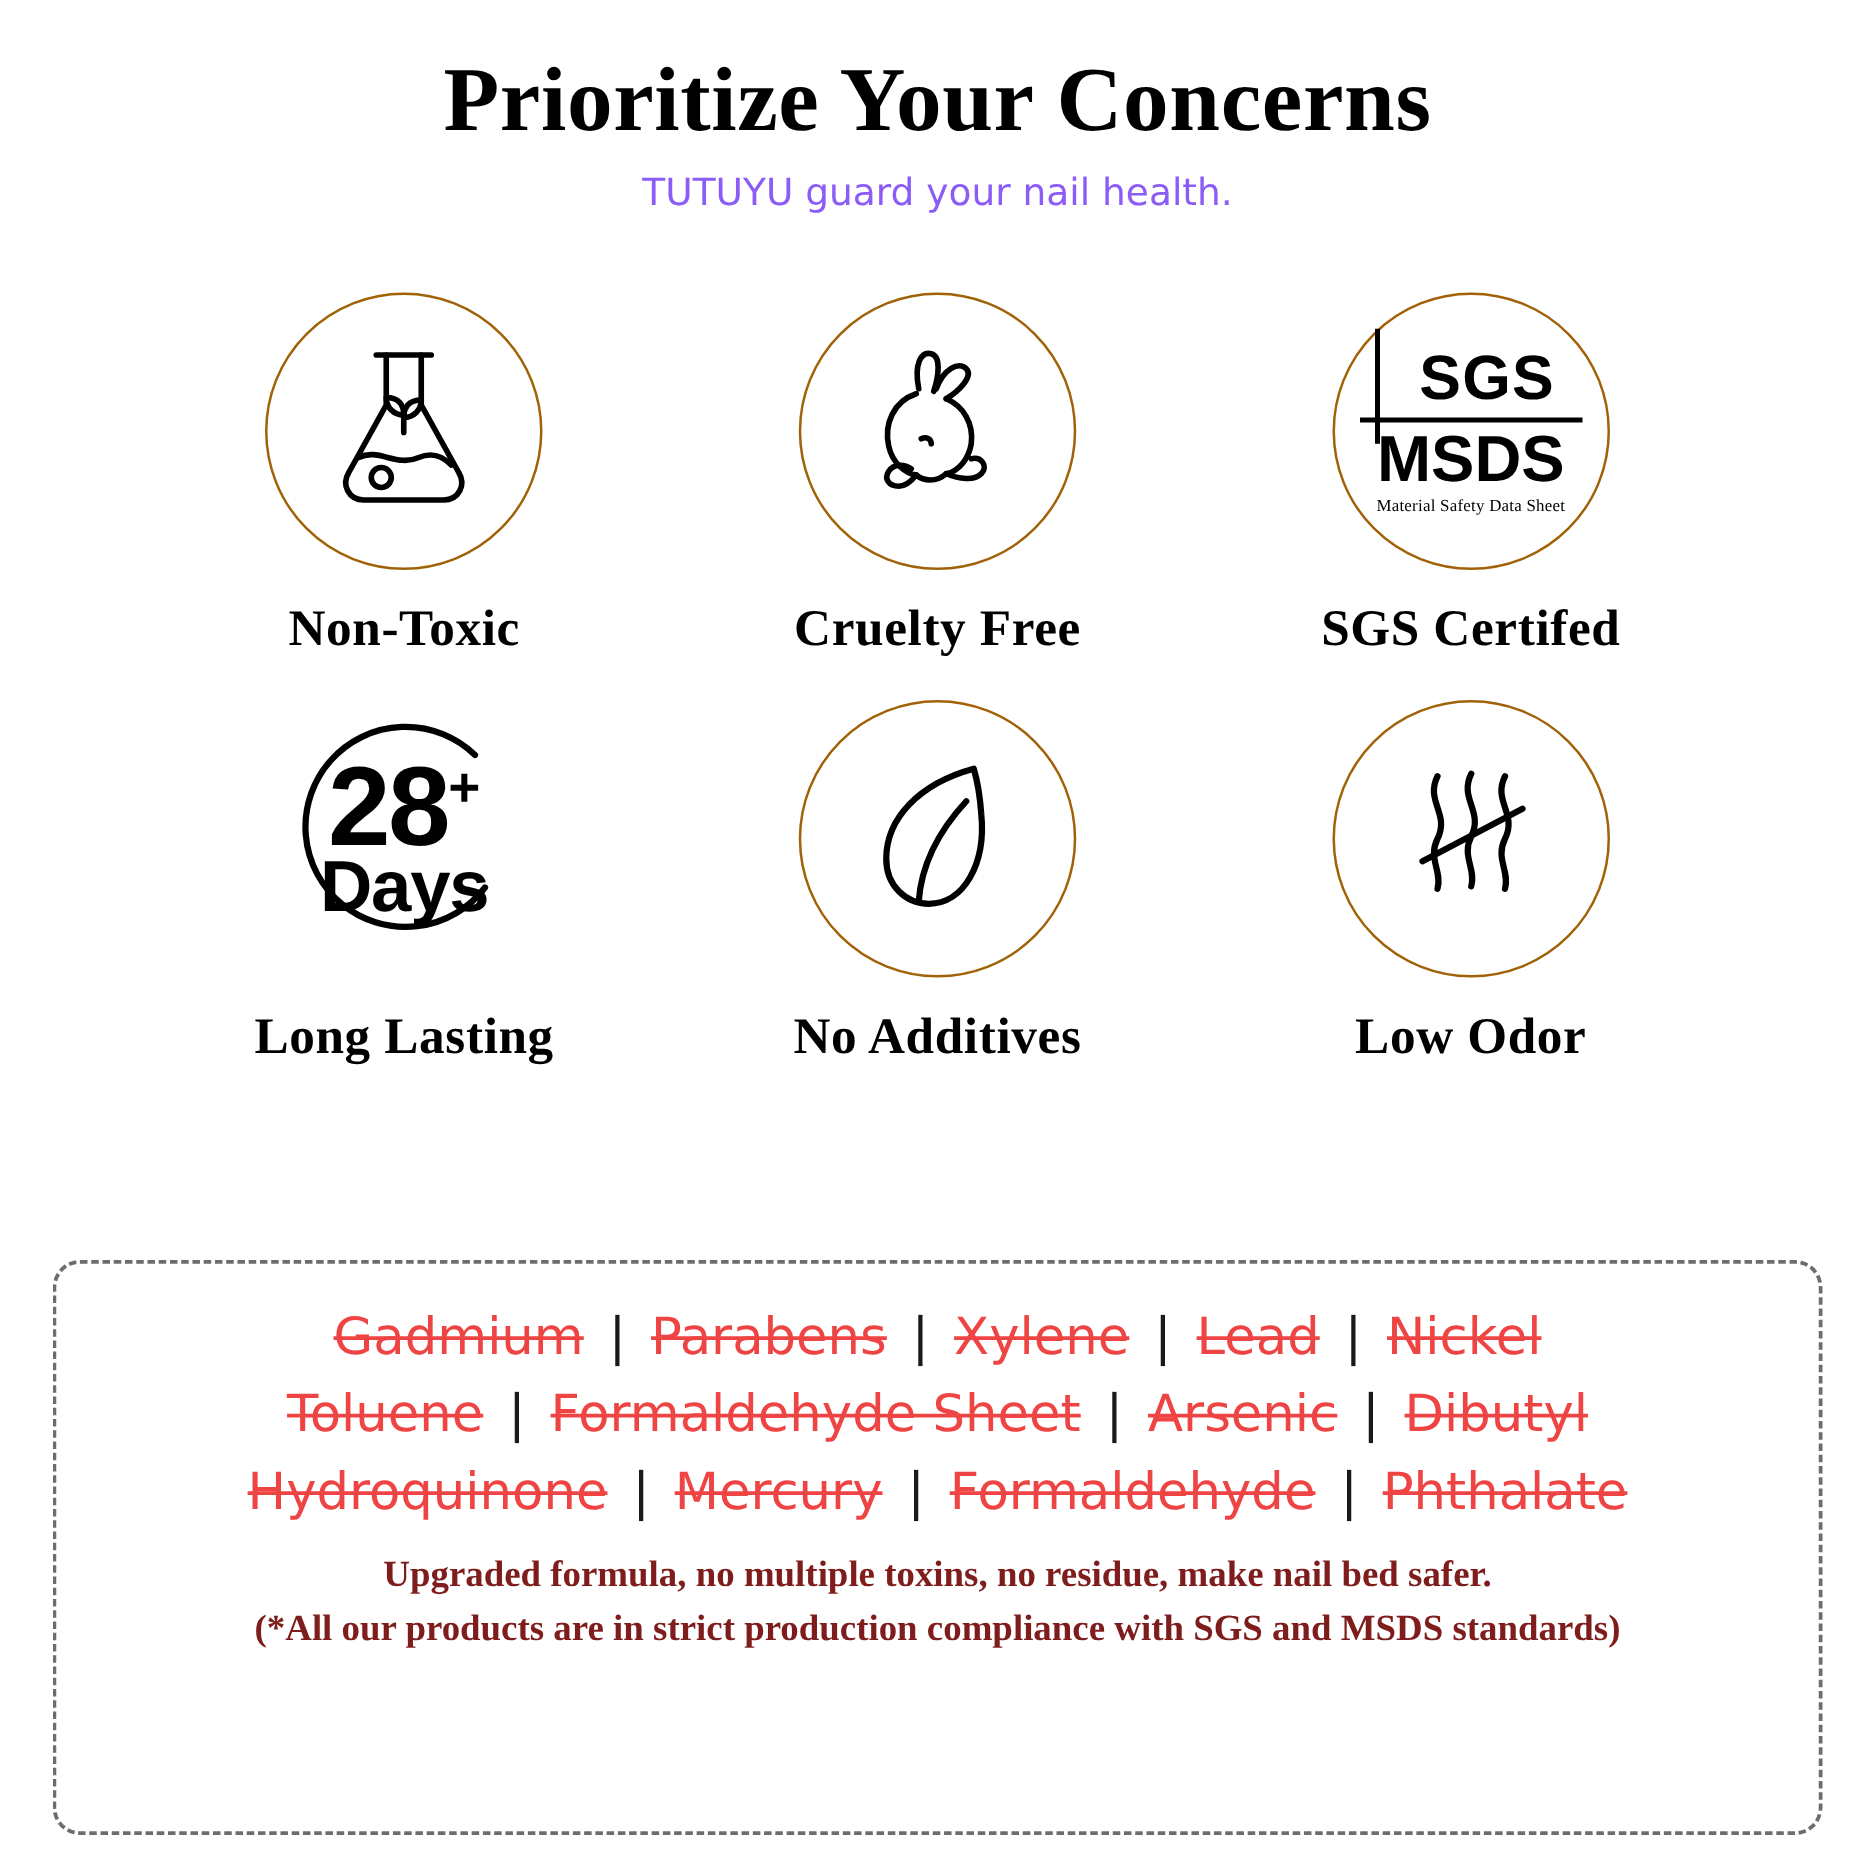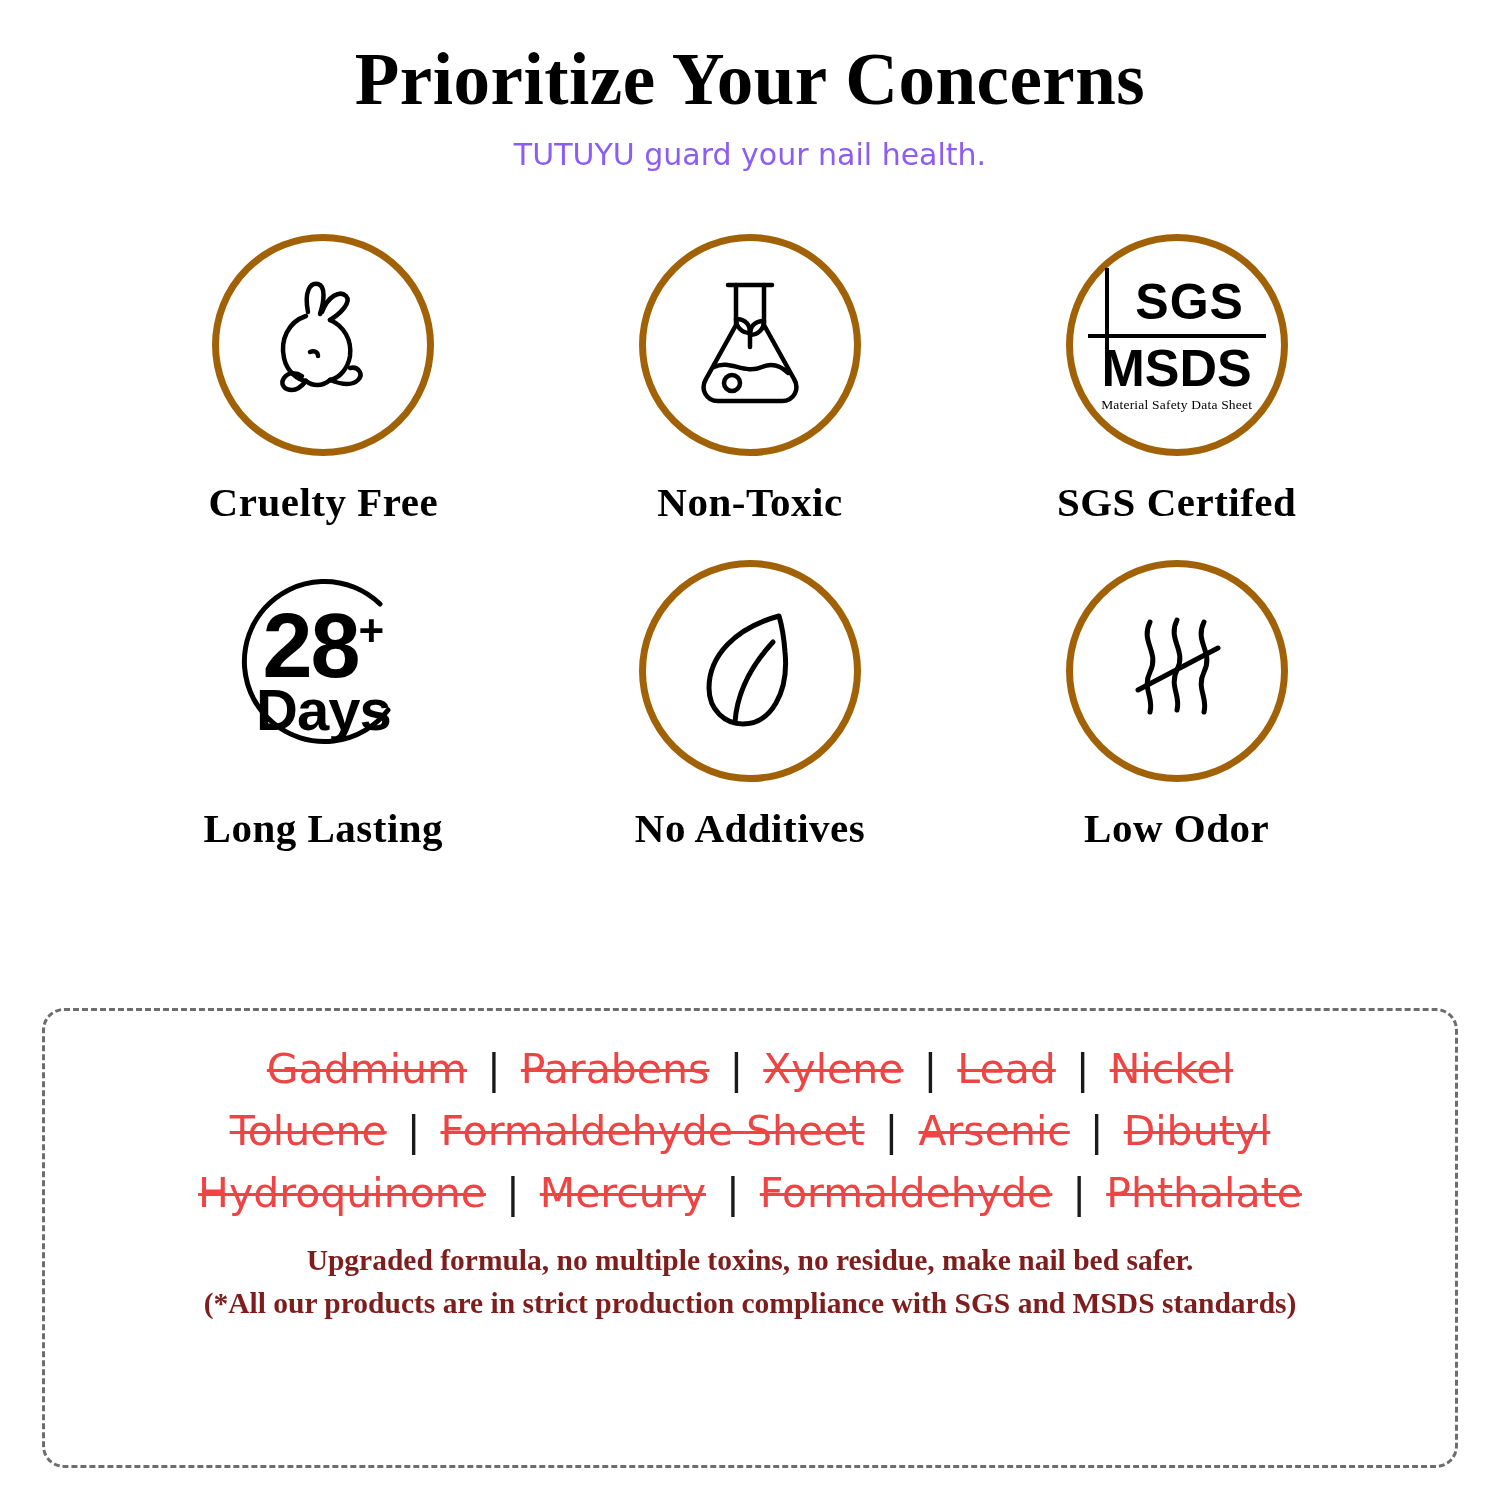--- a/index.html
+++ b/index.html
@@ -50,21 +50,21 @@
     padding: 0 110px;
   }
   .cell {
     display: flex;
     flex-direction: column;
     align-items: center;
   }
   .circle {
     width: 222px;
     height: 222px;
-    border: 7px solid #a16207;
+    border: 2px solid #a16207;
     border-radius: 50%;
     display: flex;
     align-items: center;
     justify-content: center;
     box-sizing: border-box;
     position: relative;
   }
   .circle.no-border {
     border: none;
   }
@@ -204,20 +204,37 @@
 <body>
 
 <div class="page">
 
   <div class="header">
     <h1 class="title">Prioritize Your Concerns</h1>
     <div class="subtitle">TUTUYU guard your nail health.</div>
   </div>
 
   <div class="grid">
+
+    <div class="cell">
+      <div class="circle">
+        <span>
+          <svg width="160" height="160" viewBox="0 0 160 160" fill="none" stroke="#000" stroke-width="4.5" stroke-linecap="round" stroke-linejoin="round">
+            <line x1="58" y1="22" x2="102" y2="22"></line>
+            <path d="M66 22 L66 62 L36 116 C30 126 36 138 48 138 L112 138 C124 138 130 126 124 116 L94 62 L94 22"></path>
+            <path d="M44 104 C60 96 74 112 92 104 C104 99 112 104 118 110"></path>
+            <circle cx="62" cy="120" r="8"></circle>
+            <path d="M80 84 L80 66"></path>
+            <path d="M80 70 C72 70 66 64 66 56 C76 56 80 62 80 70 Z"></path>
+            <path d="M80 72 C88 72 94 66 94 58 C84 58 80 64 80 72 Z"></path>
+          </svg>
+        </span>
+      </div>
+      <div class="cell-label">Non-Toxic</div>
+    </div>
 
     <div class="cell">
       <div class="circle">
         <span>
           <svg width="150" height="150" viewBox="0 0 150 150" fill="none" stroke="#000" stroke-width="4.5" stroke-linecap="round" stroke-linejoin="round">
             <path d="M60 44 C56 24 62 14 70 16 C78 18 76 34 72 46"></path>
             <path d="M74 44 C80 28 92 22 98 28 C104 34 92 46 82 52"></path>
             <path d="M58 48 C40 54 32 72 36 90 C39 104 50 112 58 113"></path>
             <path d="M82 52 C96 58 104 72 102 88 C100 100 92 110 82 112"></path>
             <path d="M58 113 C54 118 50 122 44 122 C36 122 32 116 36 110 C40 104 48 104 54 108"></path>
@@ -225,37 +242,20 @@
             <path d="M82 112 C92 116 104 118 110 112 C116 106 110 98 102 100"></path>
             <path d="M62 84 C66 82 70 84 70 88"></path>
           </svg>
         </span>
       </div>
       <div class="cell-label">Cruelty Free</div>
     </div>
 
     <div class="cell">
       <div class="circle">
-        <span>
-          <svg width="160" height="160" viewBox="0 0 160 160" fill="none" stroke="#000" stroke-width="4.5" stroke-linecap="round" stroke-linejoin="round">
-            <line x1="58" y1="22" x2="102" y2="22"></line>
-            <path d="M66 22 L66 62 L36 116 C30 126 36 138 48 138 L112 138 C124 138 130 126 124 116 L94 62 L94 22"></path>
-            <path d="M44 104 C60 96 74 112 92 104 C104 99 112 104 118 110"></path>
-            <circle cx="62" cy="120" r="8"></circle>
-            <path d="M80 84 L80 66"></path>
-            <path d="M80 70 C72 70 66 64 66 56 C76 56 80 62 80 70 Z"></path>
-            <path d="M80 72 C88 72 94 66 94 58 C84 58 80 64 80 72 Z"></path>
-          </svg>
-        </span>
-      </div>
-      <div class="cell-label">Non-Toxic</div>
-    </div>
-
-    <div class="cell">
-      <div class="circle">
         <div class="sgs-inner">
           <div class="sgs-vline"></div>
           <div class="sgs-top">SGS</div>
           <div class="sgs-rule"></div>
           <div class="sgs-bottom">MSDS</div>
           <div class="sgs-sub">Material Safety Data Sheet</div>
         </div>
       </div>
       <div class="cell-label">SGS Certifed</div>
     </div>

